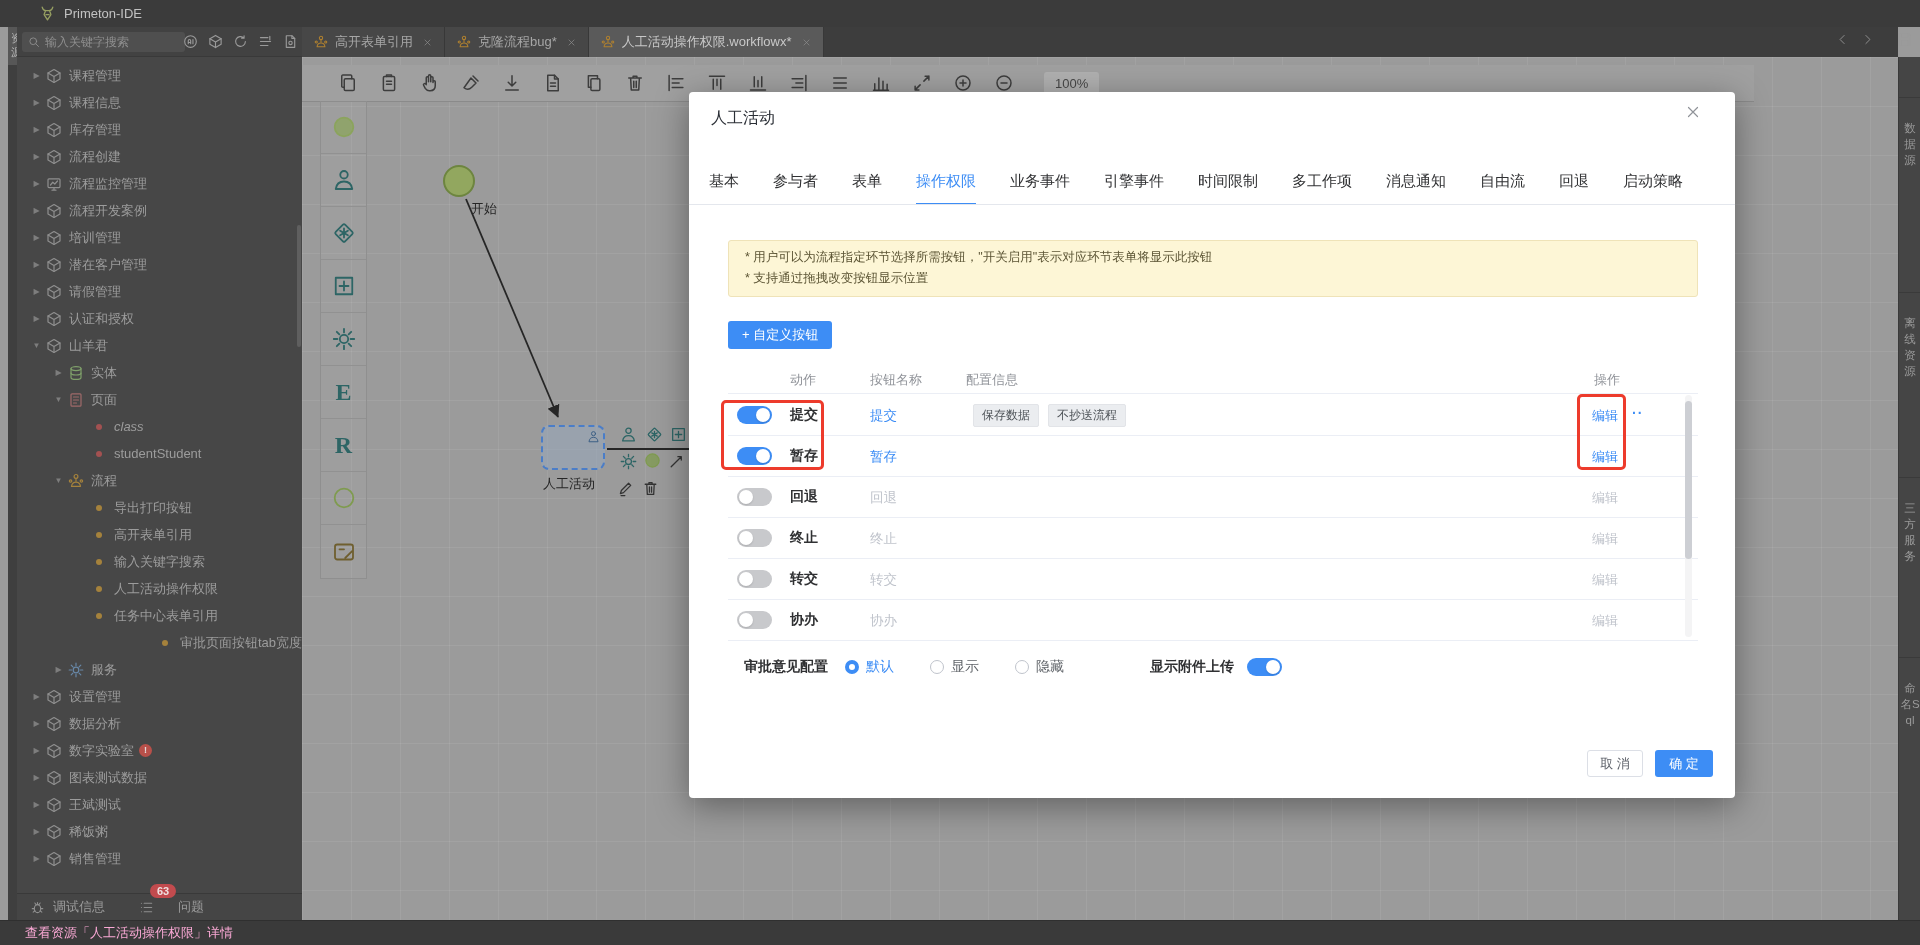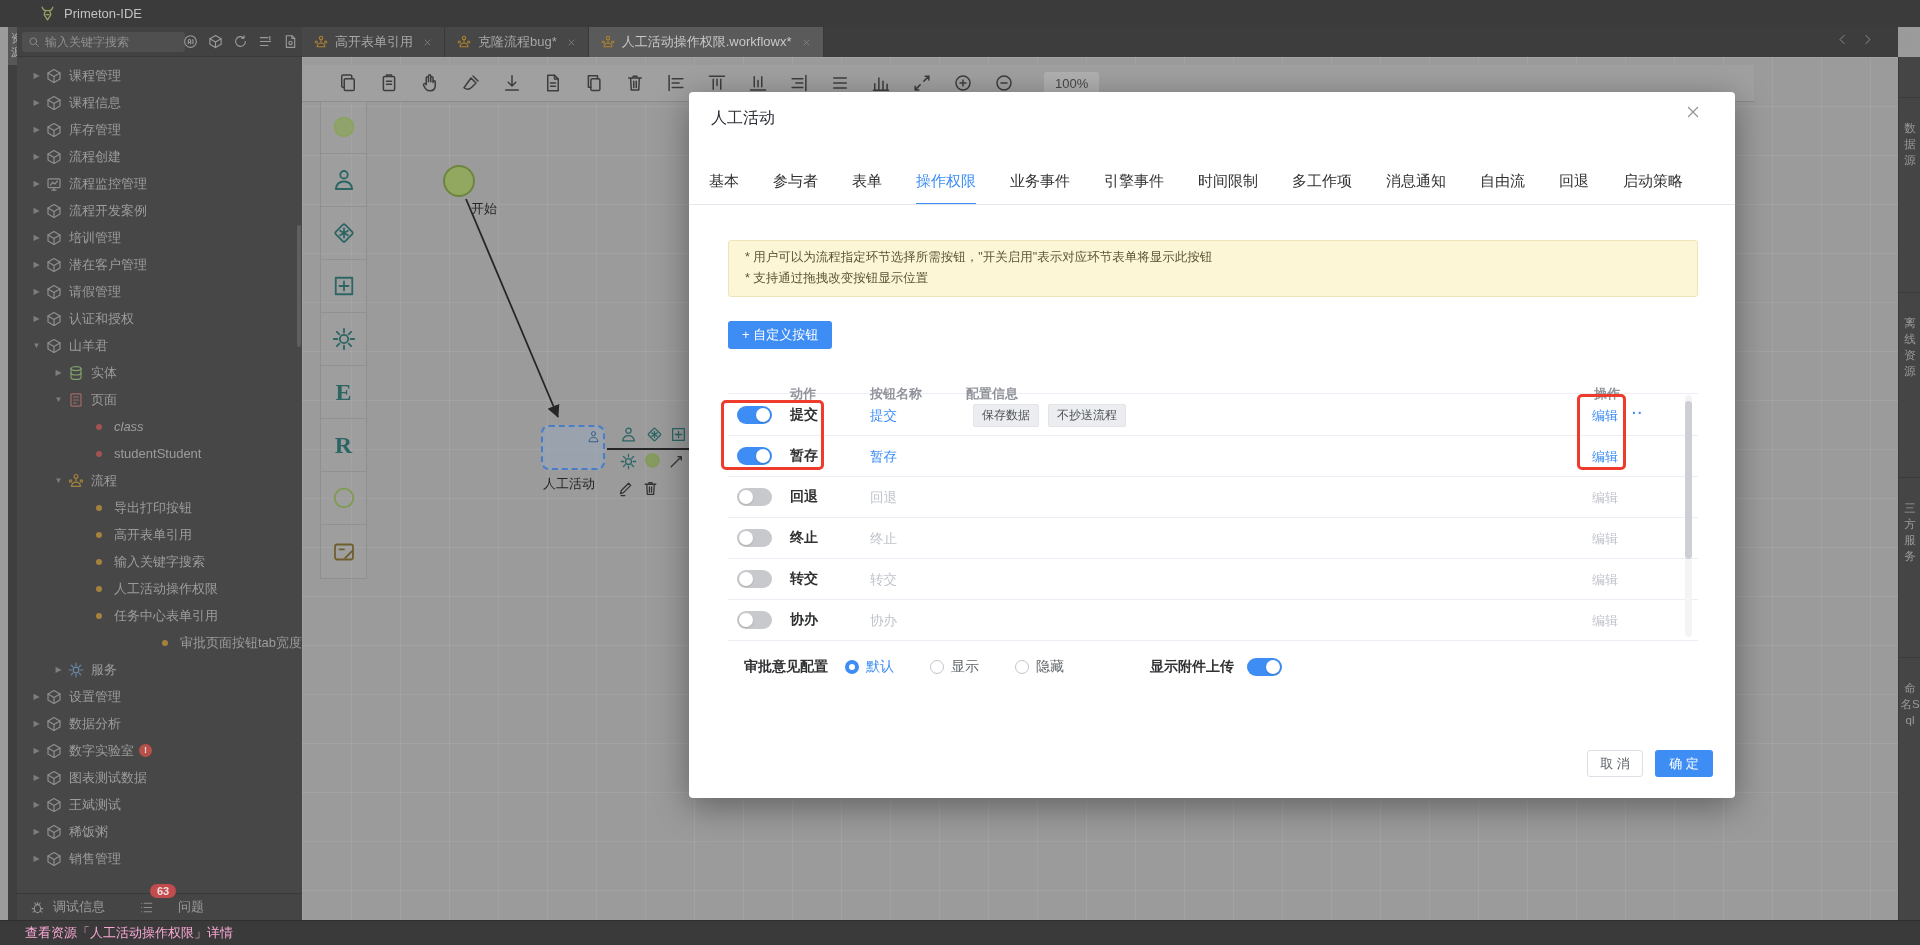--- a/index.html
+++ b/index.html
@@ -72,21 +72,21 @@
   .dialog{left:689px;top:92px;width:1046px;height:706px;background:#fff;border-radius:4px;box-shadow:0 8px 34px rgba(0,0,0,.38);z-index:10;color:#303133;font-size:14px;}
   .dlg-title{left:22px;top:16px;font-size:16px;color:#2b2f36;}
   .dlg-close{left:996px;top:12px;width:16px;height:16px;color:#909399;}
   .dlg-tabs{left:20px;top:80px;display:flex;gap:34px;font-size:15px;color:#303133;}
   .dtab{padding-bottom:12px;white-space:nowrap;}
   .dtab.active{color:#3d8df5;border-bottom:2px solid #3d8df5;}
   .dlg-tabline{left:0;top:112px;width:1046px;height:1px;background:#e4e7ed;}
   .notice{left:39px;top:148px;width:970px;background:#fdf6d6;border:1px solid #efe3b8;border-radius:3px;font-size:12.5px;color:#5b5434;line-height:1.7;padding:6px 16px;}
   .add-btn{left:39px;top:229px;height:28px;padding:0 14px;background:#3d8df5;color:#fff;font-size:13px;border-radius:3px;display:flex;align-items:center;gap:5px;}
   .thead{left:39px;top:276px;width:970px;height:26px;font-size:13px;color:#909399;border-bottom:1px solid #ebeef5;}
-  .thead span{position:absolute;top:17px;font-weight:bold;}
+  .thead span{position:absolute;top:3px;}
   .h0{left:62px}.h1{left:142px}.h2{left:238px}.h3{left:866px}
   .tbody{left:39px;top:303px;width:970px;}
   .drow{position:relative;height:41px;border-bottom:1px solid #ebeef5;}
   .toggle{position:absolute;width:35px;height:18px;border-radius:9px;}
   .toggle .knob{position:absolute;top:2px;width:14px;height:14px;border-radius:50%;background:#fff;box-shadow:0 1px 2px rgba(0,0,0,.15);}
   .toggle.on{background:#3d8df5}.toggle.on .knob{right:2px}
   .toggle.off{background:#c8c9cc}.toggle.off .knob{left:2px}
   .drow .toggle{left:9px;top:11px;}
   .ract{position:absolute;left:62px;top:11px;font-weight:bold;color:#303133;}
   .rname{position:absolute;left:142px;top:12px;color:#3d8df5;font-size:13.5px;}

